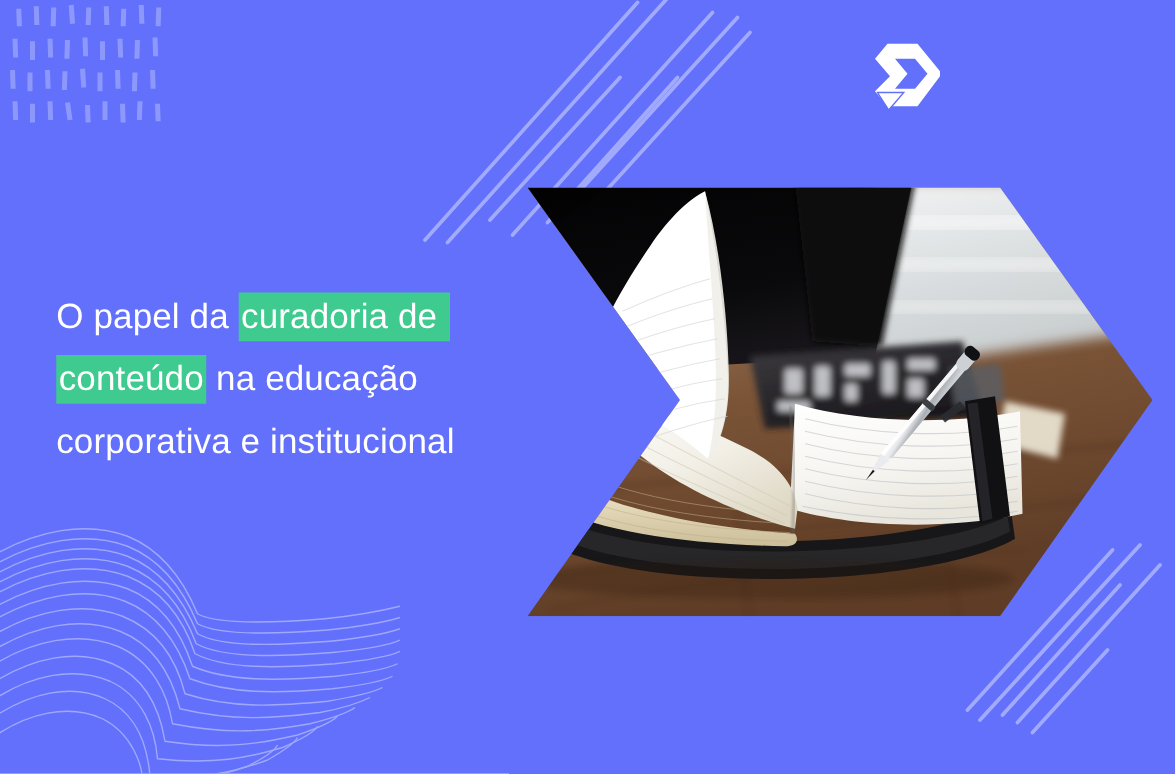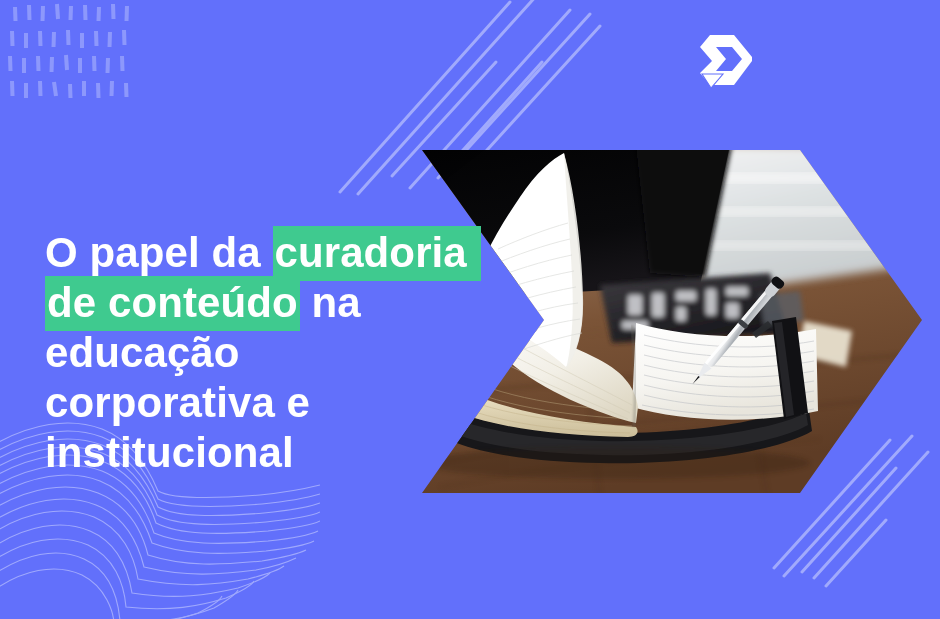--- a/index.html
+++ b/index.html
@@ -58,23 +58,23 @@
 
   #photo-art { position: absolute; inset: 0; }
 
   
   #headline {
     position: absolute;
     left: 45px;
     top: 228px;
     width: 430px;
     color: #ffffff;
-    font-size: 42px;
+    font-size: 28px;
     line-height: 50px;
-    font-weight: 700;
+    font-weight: 400;
     letter-spacing: 0.1px;
     white-space: pre-wrap;
   }
 
   #headline .hl-mark {
     background: #3fca8f;
     color: #ffffff;
     padding: 3px 2px 5px 2px;
     box-decoration-break: clone;
     -webkit-box-decoration-break: clone;

